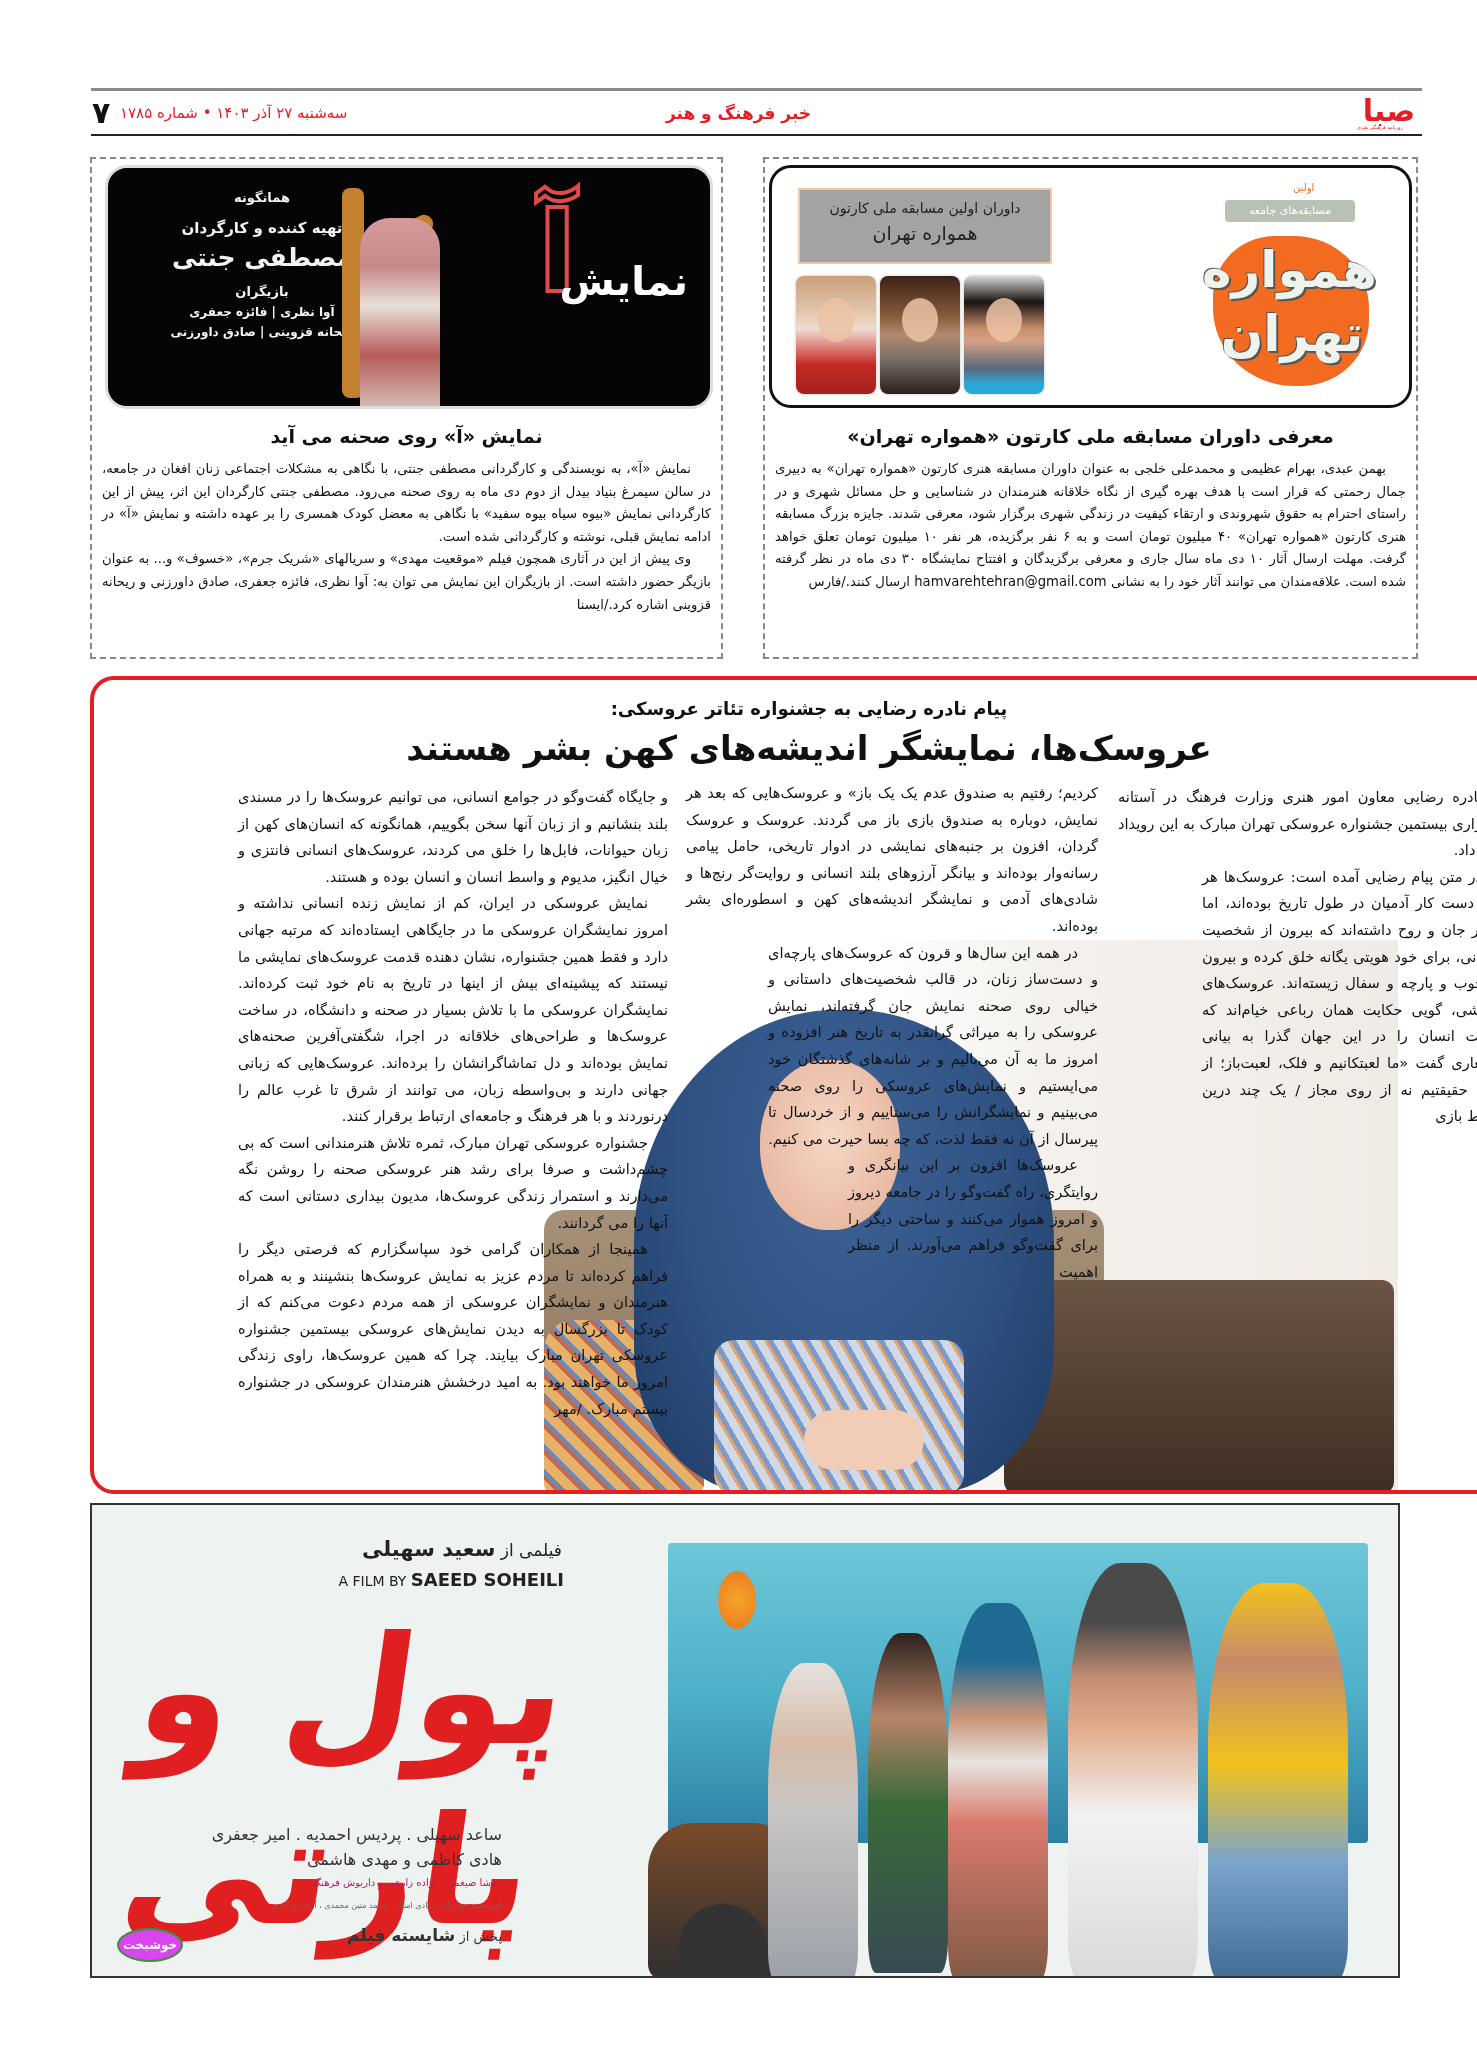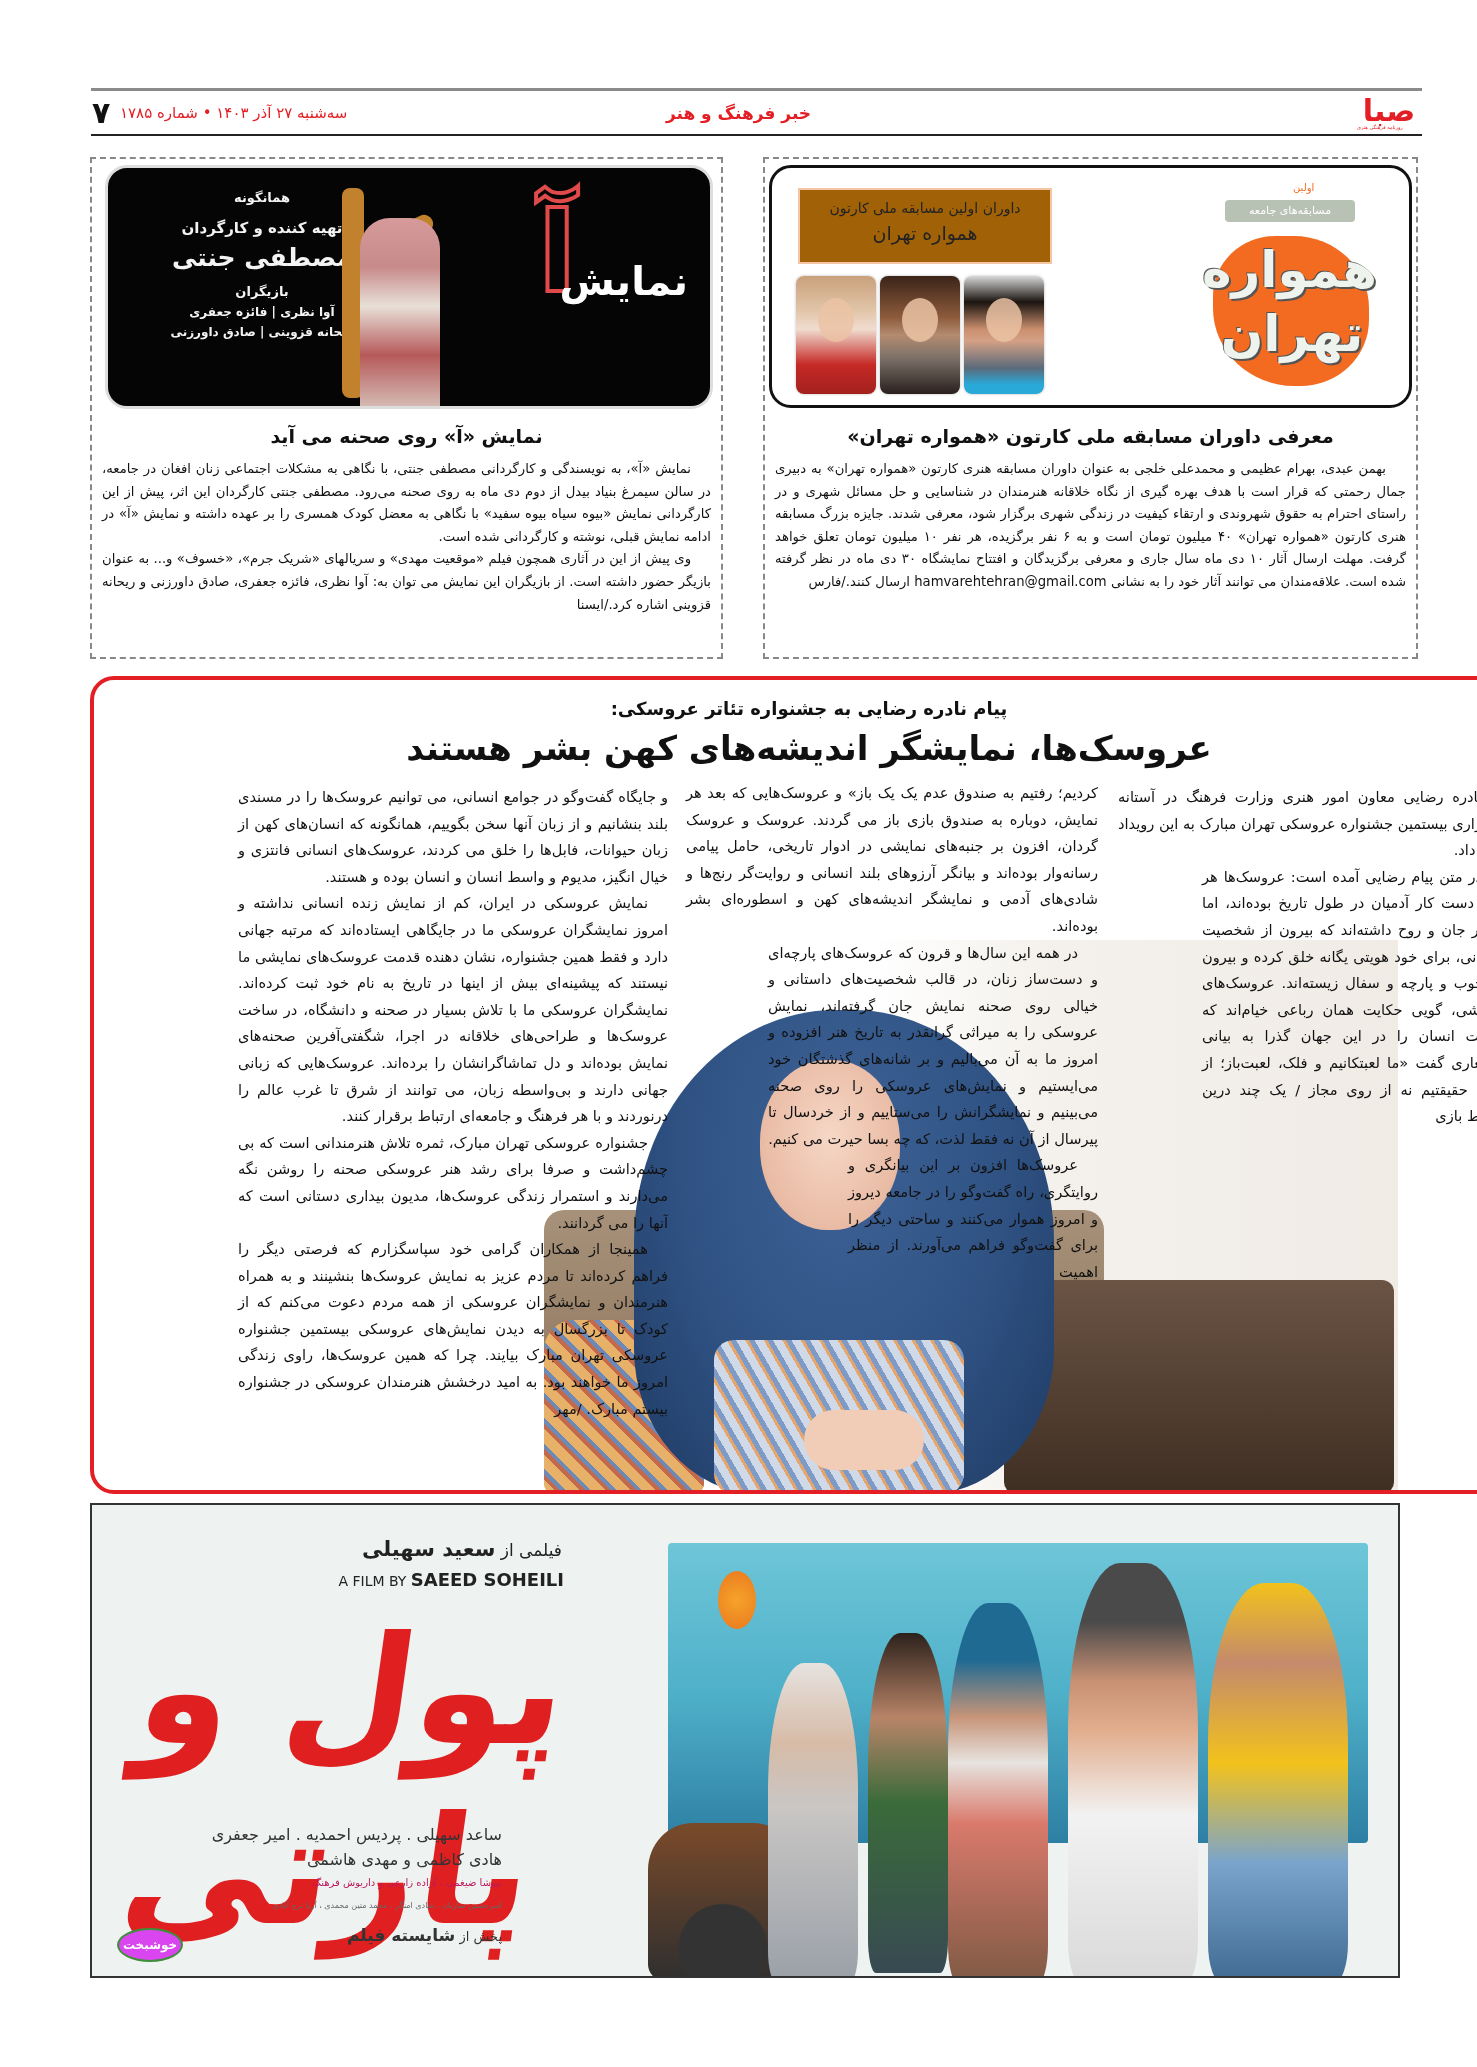--- a/index.html
+++ b/index.html
@@ -22,21 +22,21 @@
   .box-left  { left: 90px;  top: 157px; width: 633px; height: 502px; }
   .box-img { position: absolute; top: 6px; border: 3px solid #111; border-radius: 22px; overflow: hidden; }
   .box-right .box-img { left: 4px; width: 643px; height: 243px; background: #fff; }
   .box-left .box-img  { left: 13px; width: 608px; height: 244px; background: #050505; border-color: #ddd; }
 
   .box-headline { position: absolute; left: 8px; right: 8px; top: 266px; text-align: center; font-weight: bold; font-size: 19px; color: #111; }
   .box-body { position: absolute; left: 10px; right: 10px; top: 299px; font-size: 13.2px; line-height: 22.6px; text-align: justify; text-align-last: right; direction: rtl; color: #111; }
   .box-body p { text-indent: 20px; }
 
   
-  .judge-title-box { position: absolute; left: 26px; top: 20px; width: 254px; height: 76px; border: 2px solid #f4c6a4; background: #a16207; text-align: center; }
+  .judge-title-box { position: absolute; left: 26px; top: 20px; width: 254px; height: 76px; border: 2px solid #f4c6a4; background: #a3a3a3; text-align: center; }
   .judge-title-1 { font-size: 14px; margin-top: 10px; color: #222; }
   .judge-title-2 { font-size: 19px; margin-top: 6px; color: #222; }
   .judge-photo { position: absolute; top: 108px; width: 80px; height: 118px; border-radius: 8px; box-shadow: 0 0 3px #bbb; overflow: hidden; }
   .jp1 { left: 24px; background: linear-gradient(180deg,#c9a07c 0%,#e2c6aa 30%,#f0dcd0 45%,#c62a26 75%,#a3201d 100%); }
   .jp2 { left: 108px; background: linear-gradient(180deg,#3a2418 0%,#8d5b3c 35%,#b48b70 50%,#7a7068 70%,#2a1f1c 100%); }
   .jp3 { left: 192px; background: linear-gradient(180deg,#d8d8d8 0%,#1a1410 22%,#c98e6e 45%,#d5a085 55%,#5b6a7a 78%,#29a9d8 92%); }
   .face { position: absolute; left: 22px; top: 22px; width: 36px; height: 44px; border-radius: 50%; background: rgba(235,195,165,0.85); }
   .hamvareh-logo { position: absolute; right: 14px; top: 12px; width: 210px; height: 222px; }
   .hamvareh-blob { position: absolute; left: 28px; top: 56px; width: 156px; height: 150px; background: #f36b21; border-radius: 40% 48% 44% 52%; }
   .hamvareh-text { position: absolute; left: 22px; top: 58px; width: 170px; text-align: center; font-size: 50px; font-weight: bold; color: #eef3ee; line-height: 64px; text-shadow: 2px 2px 0 #555, -1px -1px 0 #555; }

